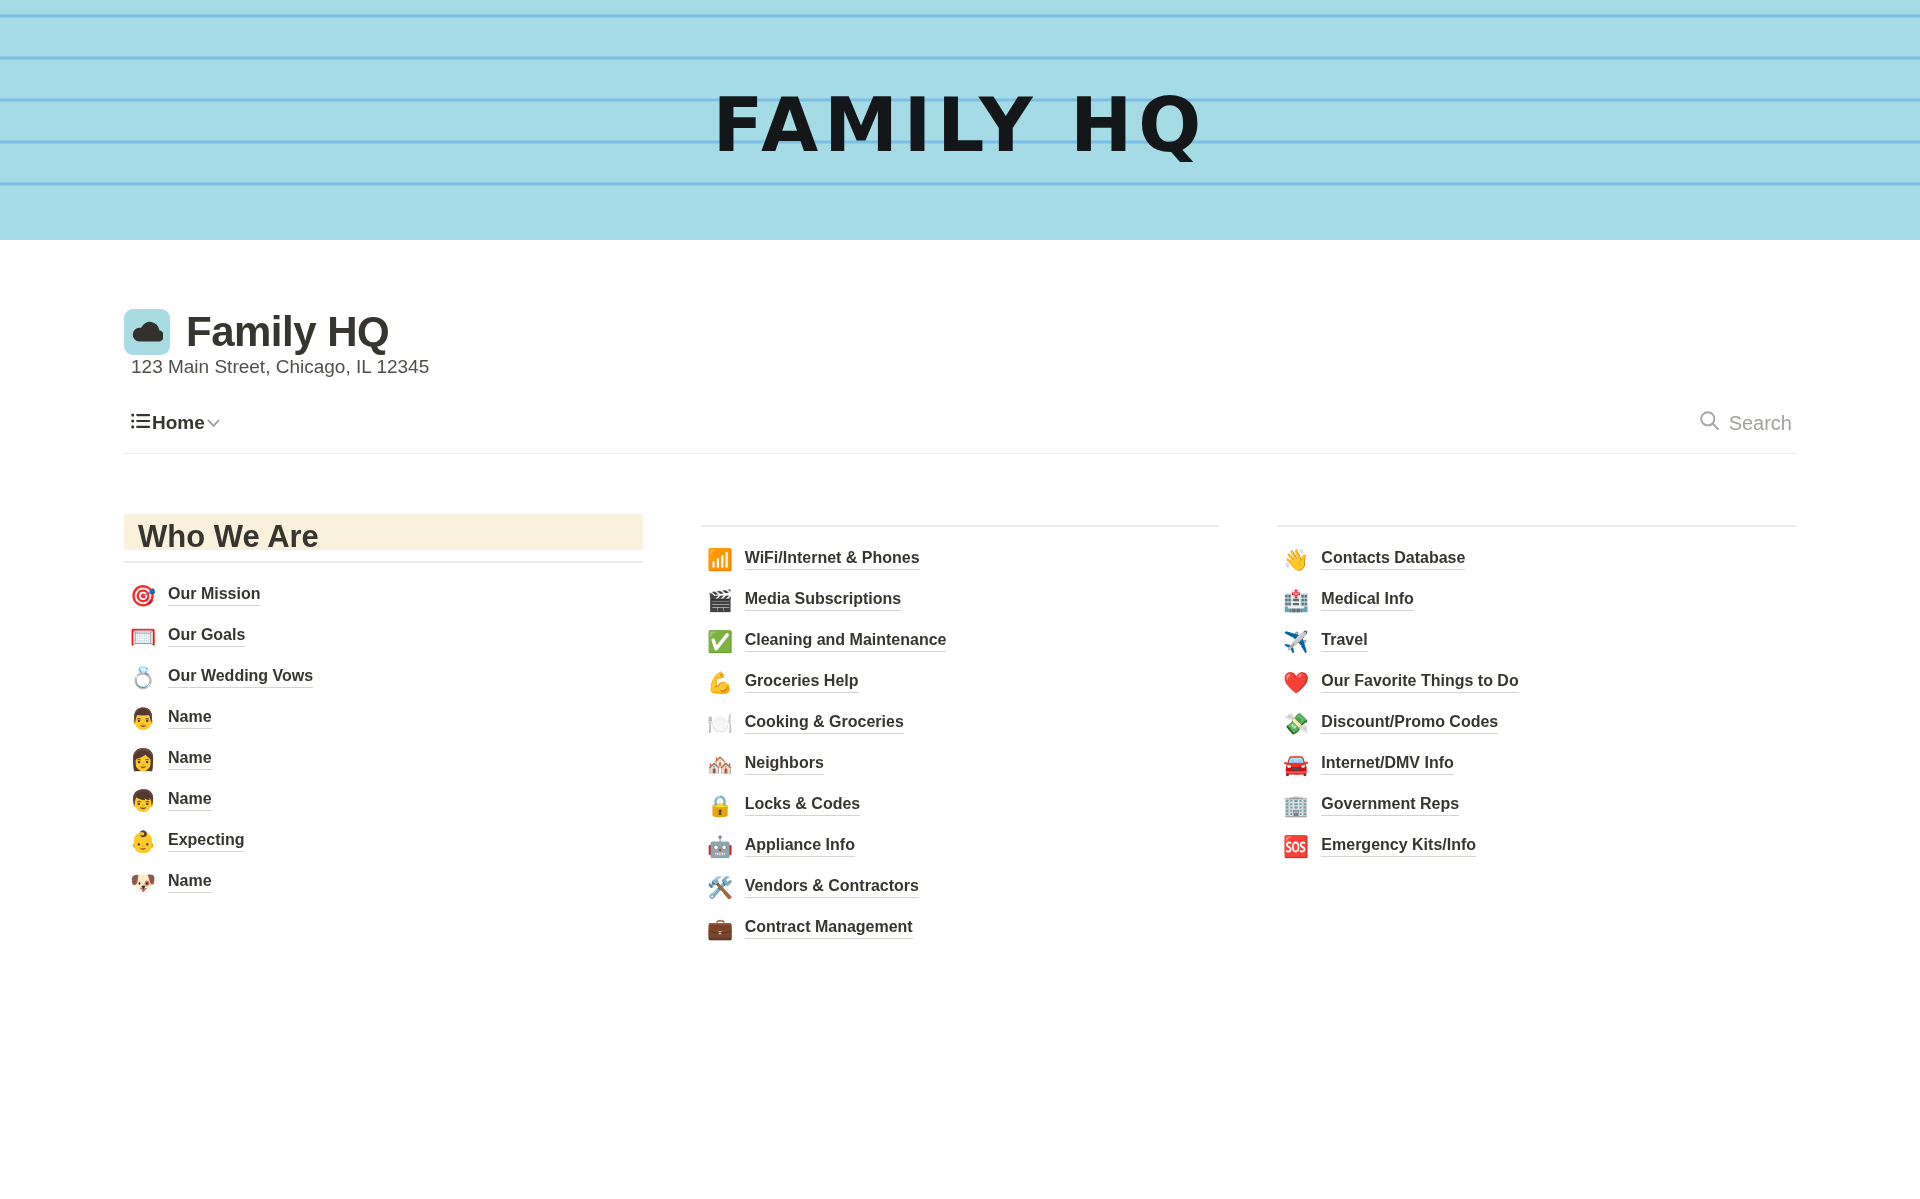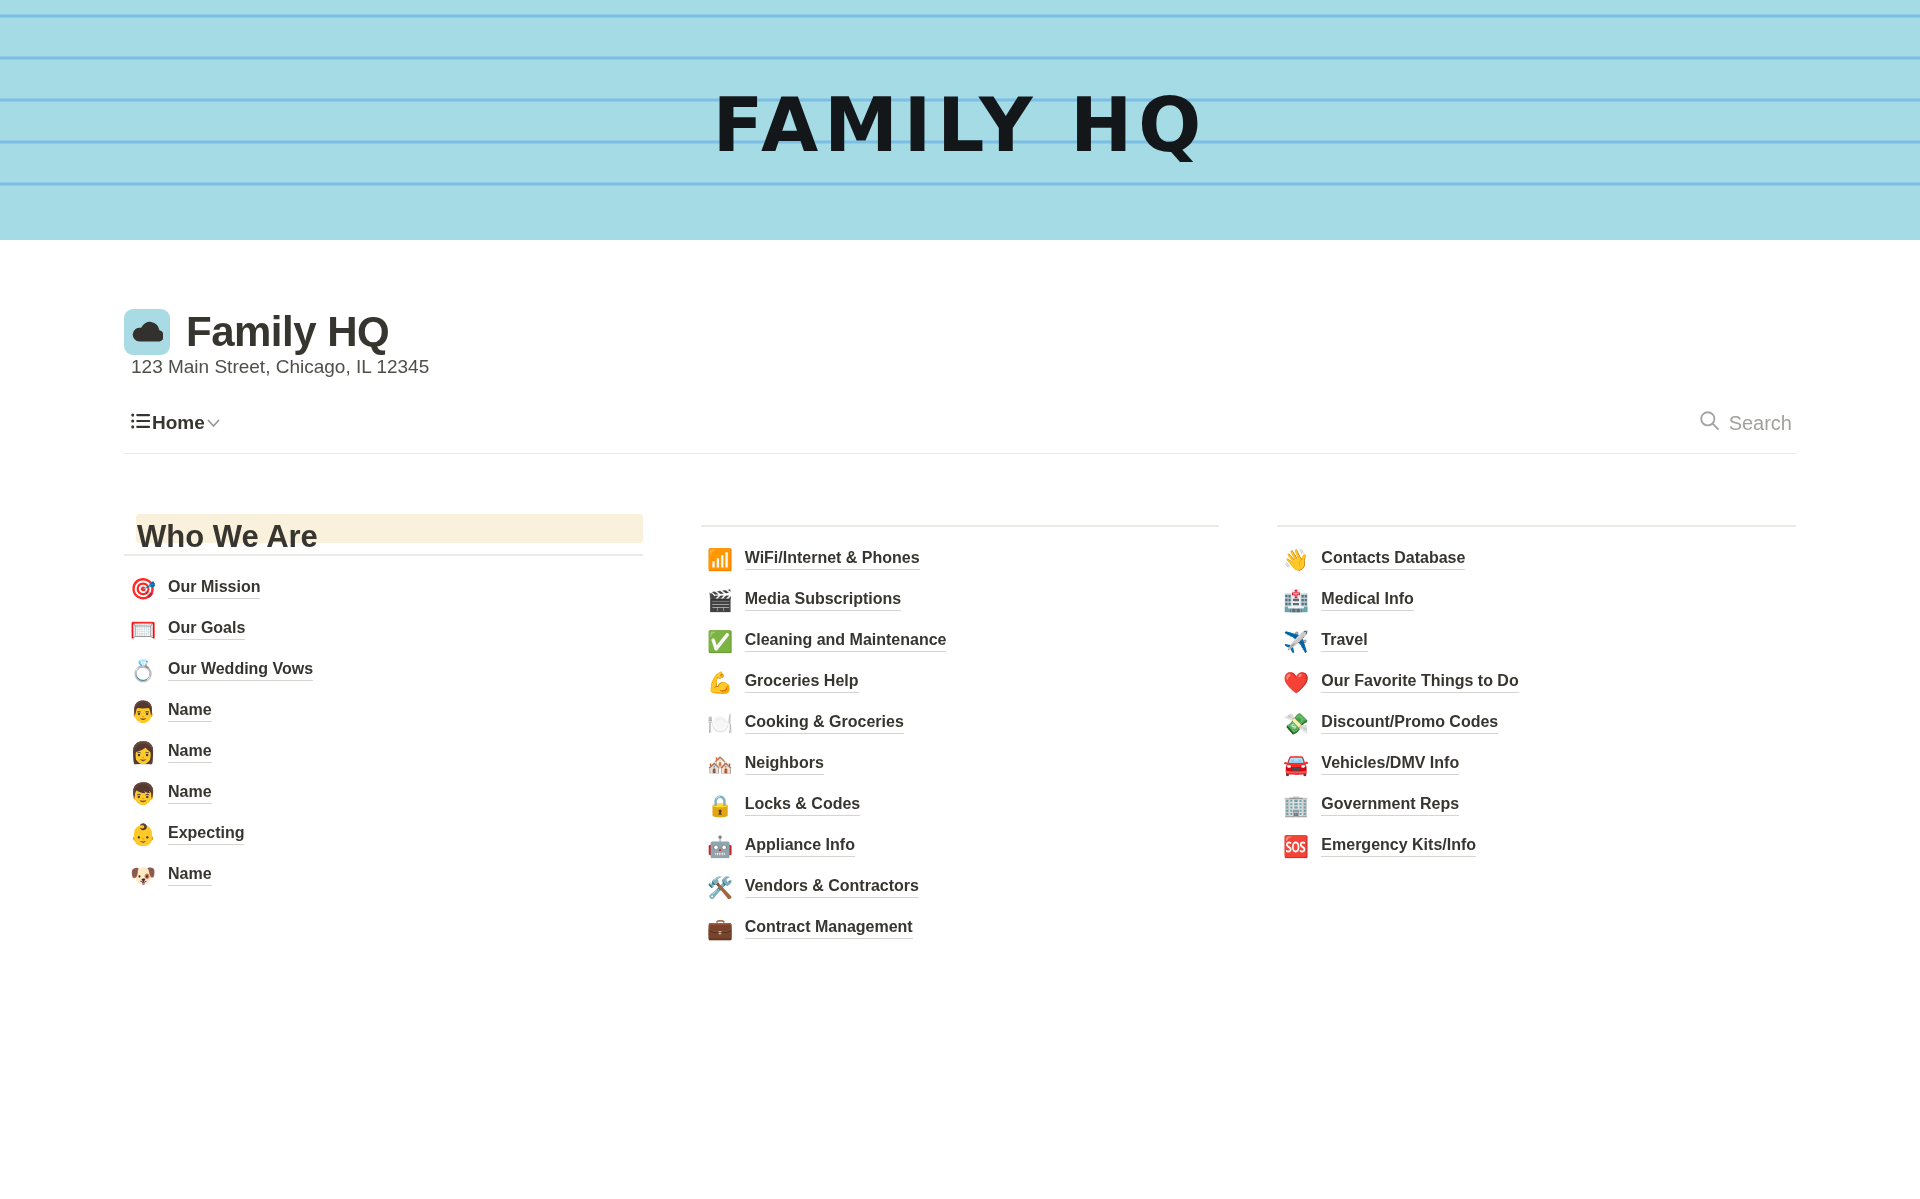--- a/index.html
+++ b/index.html
@@ -46,22 +46,22 @@
     border-bottom:1px solid #ececea;
   }
   .nav-left { display:flex; align-items:center; gap:2px; }
   .nav-left .label { font-size:19px; font-weight:700; color:#37352f; }
   .nav-search { display:flex; align-items:center; gap:9px; font-size:20px; color:#a2a19e; cursor:pointer; }
 
   
   .columns { margin-top:60px; display:flex; gap:58px; }
   .column { flex:1 1 0; }
   .col-header {
-    height:29px; line-height:45px; background:#faf1dc; border-radius:3px;
-    padding-left:1px; font-size:31px; font-weight:700; color:#37352f;margin-left:12px;
+    height:36px; line-height:45px; background:#faf1dc; border-radius:3px;
+    padding-left:14px; font-size:31px; font-weight:700; color:#37352f;
   }
   .col-divider { margin-top:11px; height:2px; background:#eceae7; }
   .col-list { margin-top:21px; padding-left:6px; }
   .link-row { display:flex; align-items:center; height:23px; margin-bottom:18px; cursor:pointer; }
   .emoji {
     width:27px; margin-right:11px; font-size:21px; line-height:1;
     display:flex; justify-content:center; flex:0 0 auto;
   }
   .link-text {
     font-size:16px; font-weight:600; color:#37352f; line-height:1.1;
@@ -224,21 +224,21 @@
           <div class="link-row">
             <span class="emoji">❤️</span>
             <span class="link-text">Our Favorite Things to Do</span>
           </div>
           <div class="link-row">
             <span class="emoji">💸</span>
             <span class="link-text">Discount/Promo Codes</span>
           </div>
           <div class="link-row">
             <span class="emoji">🚘</span>
-            <span class="link-text">Vehicles/DMV Info</span>
+            <span class="link-text">Internet/DMV Info</span>
           </div>
           <div class="link-row">
             <span class="emoji">🏢</span>
             <span class="link-text">Government Reps</span>
           </div>
           <div class="link-row">
             <span class="emoji">🆘</span>
             <span class="link-text">Emergency Kits/Info</span>
           </div>
         </div>

